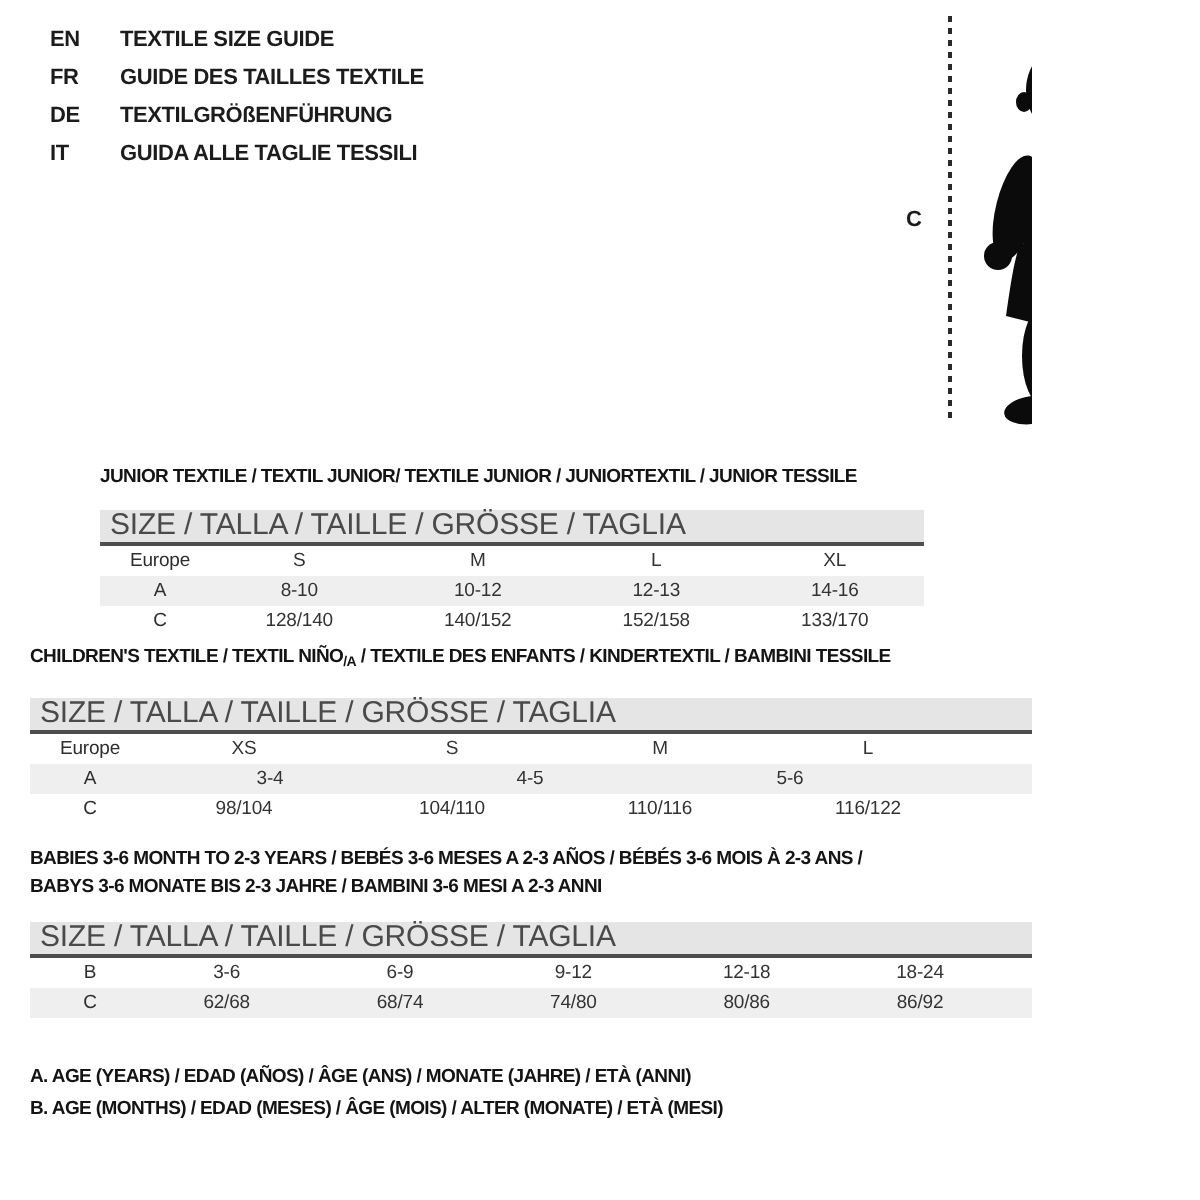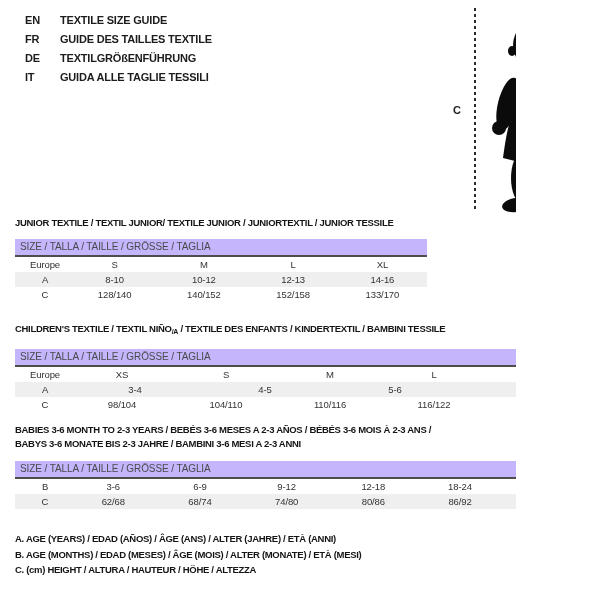--- a/index.html
+++ b/index.html
@@ -16,33 +16,33 @@
 
   
   .measure-line { position:absolute; left:474px; top:8px; width:2px; height:204px;
     background:repeating-linear-gradient(to bottom,#2a2a2a 0 3px, transparent 3px 6px); }
   .measure-label { position:absolute; left:453px; top:104px;
     font-size:11px; font-weight:bold; color:#1c1c1c; }
   .baby-svg { position:absolute; left:486px; top:18px; }
 
   
   .tbl { position:absolute; left:15px; }
-  .t1 { top:216px; width:412px; }
+  .t1 { top:232px; width:412px;margin-left:35px; }
   .t2 { top:322px; width:575px; }
   .t3 { top:423px; width:575px; }
   .tbl-title { font-size:9.5px; font-weight:bold; color:#141414;
     letter-spacing:-0.3px; line-height:14px; white-space:nowrap; }
   .tbl-title sub { font-size:7px; vertical-align:-2px; }
   .t1 .tbl-title { margin-bottom:9px; }
   .t2 .tbl-title { margin-bottom:10px; }
   .t3 .tbl-title { margin-bottom:0; }
   .t3 .title-gap { height:10px; }
-  .size-bar { height:16px; line-height:16px; background:#c4b5fd;
+  .size-bar { height:16px; line-height:16px; background:#e5e5e5;
     border-bottom:2px solid #4d4d4d; padding-left:5px;
-    font-size:10px; color:#4a4a4a; letter-spacing:-0.1px; }
+    font-size:15px; color:#4a4a4a; letter-spacing:-0.1px; }
   .trow { display:flex; height:15px; line-height:15px;
     font-size:9.5px; color:#333333; letter-spacing:-0.1px; }
   .trow.stripe { background:#efefef; }
   .tcell { flex:1; text-align:center; }
   .tcell.lbl { flex:0 0 50px; text-align:center; padding-left:5px; color:#2e2e2e; }
 
   
   .footnotes { position:absolute; left:15px; top:531px; }
   .footnote { font-size:9.5px; font-weight:bold; color:#141414;
     letter-spacing:-0.3px; line-height:15.5px; white-space:nowrap; }
@@ -165,18 +165,17 @@
       <span class="tcell">62/68</span>
       <span class="tcell">68/74</span>
       <span class="tcell">74/80</span>
       <span class="tcell">80/86</span>
       <span class="tcell">86/92</span>
       <span class="tcell">92/98</span>
     </div>
   </section>
 
   <div class="footnotes">
-    <div class="footnote">A. AGE (YEARS) / EDAD (AÑOS) / ÂGE (ANS) / ALTER (JAHRE) / ETÀ (ANNI)</div>
+    <div class="footnote">A. AGE (YEARS) / EDAD (AÑOS) / ÂGE (ANS) / MONATE (JAHRE) / ETÀ (ANNI)</div>
     <div class="footnote">B. AGE (MONTHS) / EDAD (MESES) / ÂGE (MOIS) / ALTER (MONATE) / ETÀ (MESI)</div>
-    <div class="footnote">C. (cm) HEIGHT / ALTURA / HAUTEUR / HÖHE / ALTEZZA</div>
   </div>
 
 </div>
 
 </body></html>

